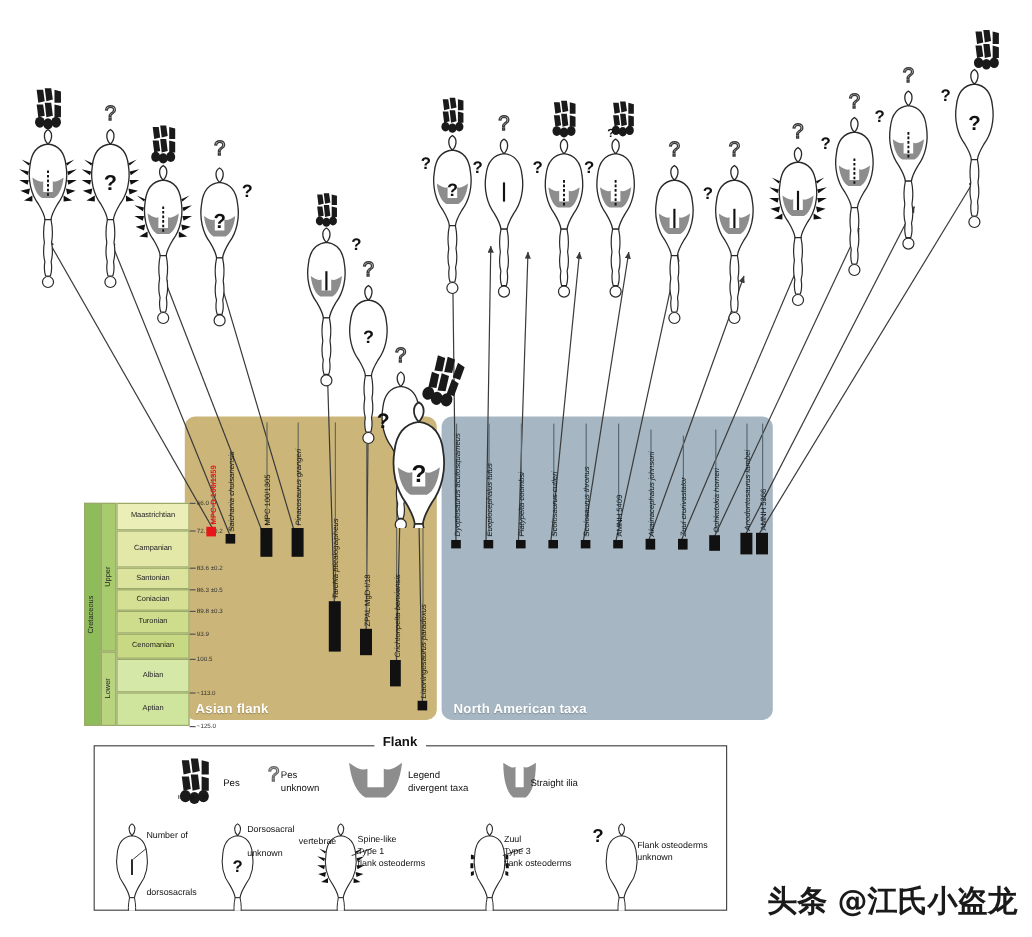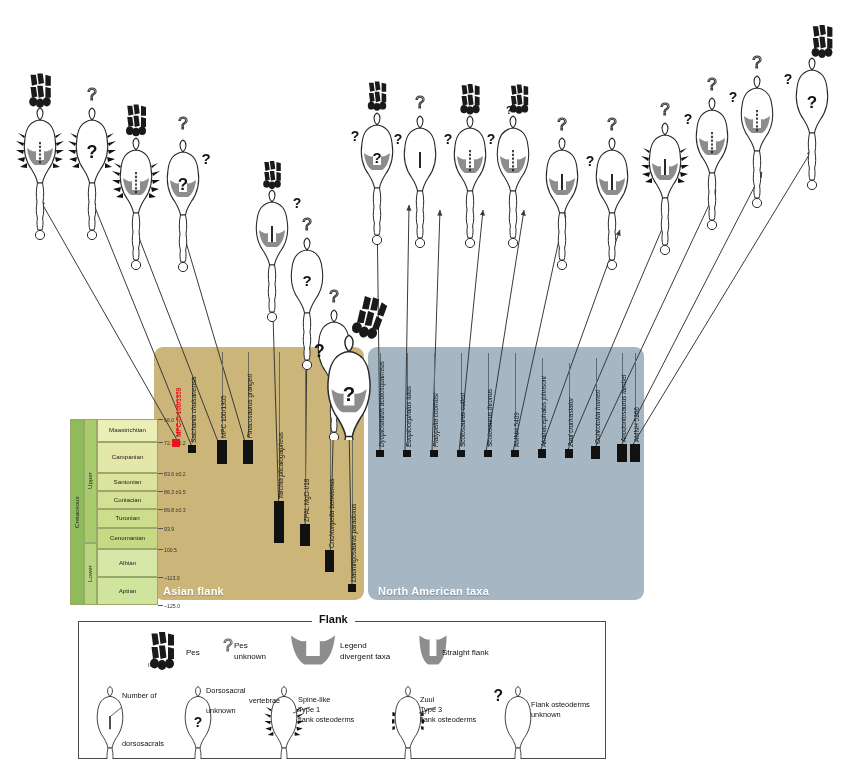--- a/index.html
+++ b/index.html
@@ -492,34 +492,35 @@
   <div class="lg-txt" style="left:148px;top:662px;font-size:5px;">II</div>
   <div class="lg-txt" style="left:158px;top:662px;font-size:5px;">III</div>
   <div class="lg-txt" style="left:169px;top:662px;font-size:5px;">IV</div>
 
   <div class="lg-txt" style="left:234px;top:641px;font-size:8px;">Pes</div>
   <div class="lg-txt" style="left:234px;top:652px;font-size:8px;">unknown</div>
 
   <div class="lg-txt" style="left:340px;top:641px;font-size:8px;">Legend</div>
   <div class="lg-txt" style="left:340px;top:652px;font-size:8px;">divergent taxa</div>
 
-  <div class="lg-txt" style="left:442px;top:648px;font-size:8px;">Straight flank</div>
+  <div class="lg-txt" style="left:442px;top:648px;font-size:8px;">Straight ilia</div>
 
   <div class="lg-txt" style="left:122px;top:691px;">Number of</div>
   <div class="lg-txt" style="left:122px;top:739px;">dorsosacrals</div>
 
   <div class="lg-txt" style="left:206px;top:686px;">Dorsosacral</div>
   <div class="lg-txt" style="left:206px;top:696px;margin-left:43px;">vertebrae</div>
   <div class="lg-txt" style="left:206px;top:706px;">unknown</div>
 
   <div class="lg-txt" style="left:298px;top:695px;">Spine-like</div>
   <div class="lg-txt" style="left:298px;top:705px;">Type 1</div>
   <div class="lg-txt" style="left:298px;top:715px;">flank osteoderms</div>
 
   <div class="lg-txt" style="left:420px;top:695px;">Zuul</div>
   <div class="lg-txt" style="left:420px;top:705px;">Type 3</div>
   <div class="lg-txt" style="left:420px;top:715px;">flank osteoderms</div>
 
   <div class="lg-txt" style="left:531px;top:700px;">Flank osteoderms</div>
   <div class="lg-txt" style="left:531px;top:710px;">unknown</div>
 
+  <div id="watermark">头条 @江氏小盗龙</div>
 
 </div>
 
 </body></html>

